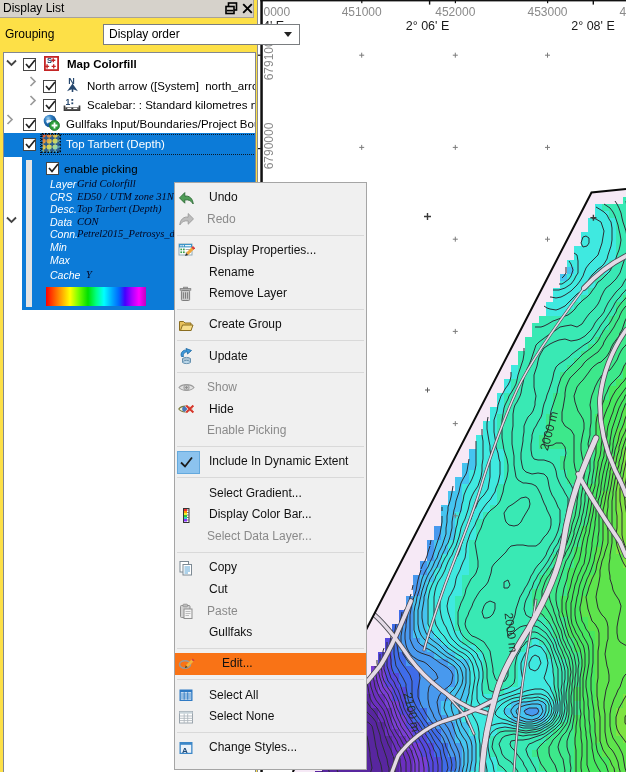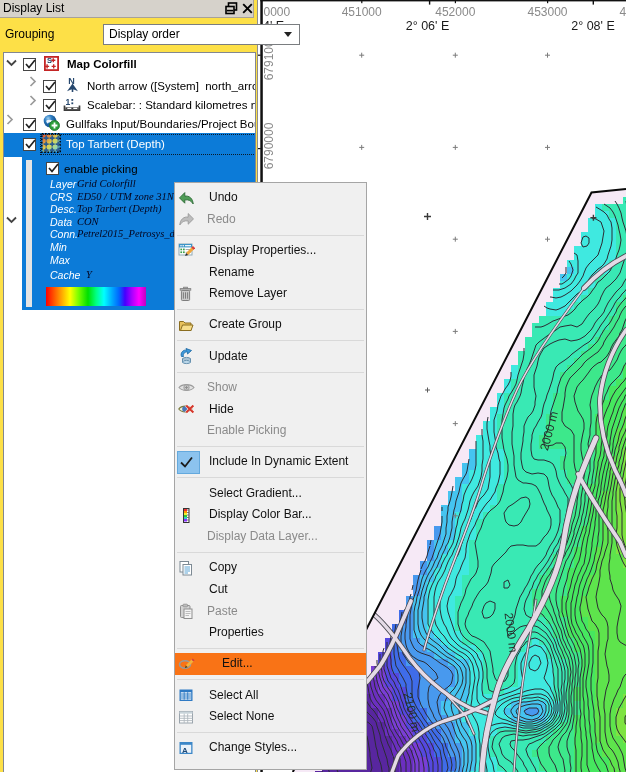--- a/index.html
+++ b/index.html
@@ -1011,35 +1011,35 @@
     <g>
               <rect x="6" y="2" width="3" height="2" fill="#e33"></rect>
               <rect x="6" y="4" width="3" height="2" fill="#f90"></rect>
     <rect x="6" y="6" width="3" height="2" fill="#ee3"></rect>
               <rect x="6" y="8" width="3" height="2" fill="#3c3"></rect>
     <rect x="6" y="10" width="3" height="2" fill="#3cc"></rect>
               <rect x="6" y="12" width="3" height="2.5" fill="#83f"></rect>
             </g>
     <path d="M9.2 3 H10.6 M9.2 5.5 H10.6 M9.2 8 H10.6 M9.2 10.5 H10.6 M9.2 13 H10.6" stroke="#333" stroke-width="0.8"></path>
   </svg></span>Display Color Bar...</div>
-  <div class="mi dis">Display Data Layer...</div>
+  <div class="mi dis">Select Data Layer...</div>
   <div class="msep"></div>
   <div class="mi"><span class="mic"><svg width="17" height="17" viewBox="0 0 17 17">
     <rect x="2" y="1.5" width="8.5" height="10.5" fill="#fff" stroke="#7d8a94" stroke-width="1"></rect>
     <rect x="5" y="4.5" width="8.5" height="10.5" fill="#fff" stroke="#7d8a94" stroke-width="1"></rect>
     <path d="M6.5 7 H12 M6.5 9 H12 M6.5 11 H12 M6.5 13 H10" stroke="#4b9bd0" stroke-width="0.9"></path>
   </svg></span>Copy</div>
   <div class="mi">Cut</div>
   <div class="mi dis"><span class="mic"><svg width="17" height="17" viewBox="0 0 17 17">
     <rect x="2.5" y="2.5" width="9.5" height="12" rx="1" fill="#d3d3d3" stroke="#8f8f8f" stroke-width="1"></rect>
     <rect x="5" y="1.2" width="4.5" height="2.6" rx="0.8" fill="#bdbdbd" stroke="#8f8f8f" stroke-width="0.8"></rect>
     <rect x="6" y="6" width="8" height="9.5" fill="#f4f4f4" stroke="#8f8f8f" stroke-width="1"></rect>
     <path d="M7.5 8.5 H12.5 M7.5 10.5 H12.5 M7.5 12.5 H11" stroke="#b5b5b5" stroke-width="0.9"></path>
   </svg></span>Paste</div>
-  <div class="mi">Properties</div>
+  <div class="mi">Gullfaks</div>
   <div class="msep"></div>
   <div class="mi hl"><span class="mic"><svg width="17" height="17" viewBox="0 0 17 17">
     <ellipse cx="7" cy="8.5" rx="5.5" ry="3.8" fill="none" stroke="#9a9a9a" stroke-width="1.6"></ellipse>
     <g transform="rotate(45 10.5 8.5)">
               <rect x="9.2" y="2.5" width="2.7" height="8.5" fill="#f2b13c"></rect>
     <rect x="9.2" y="1.2" width="2.7" height="1.8" fill="#d8413c"></rect>
     <path d="M9.2 11 L10.55 13.8 L11.9 11 Z" fill="#5a4a1f"></path>
             </g>
   </svg></span>Edit...</div>
   <div class="msep"></div>

